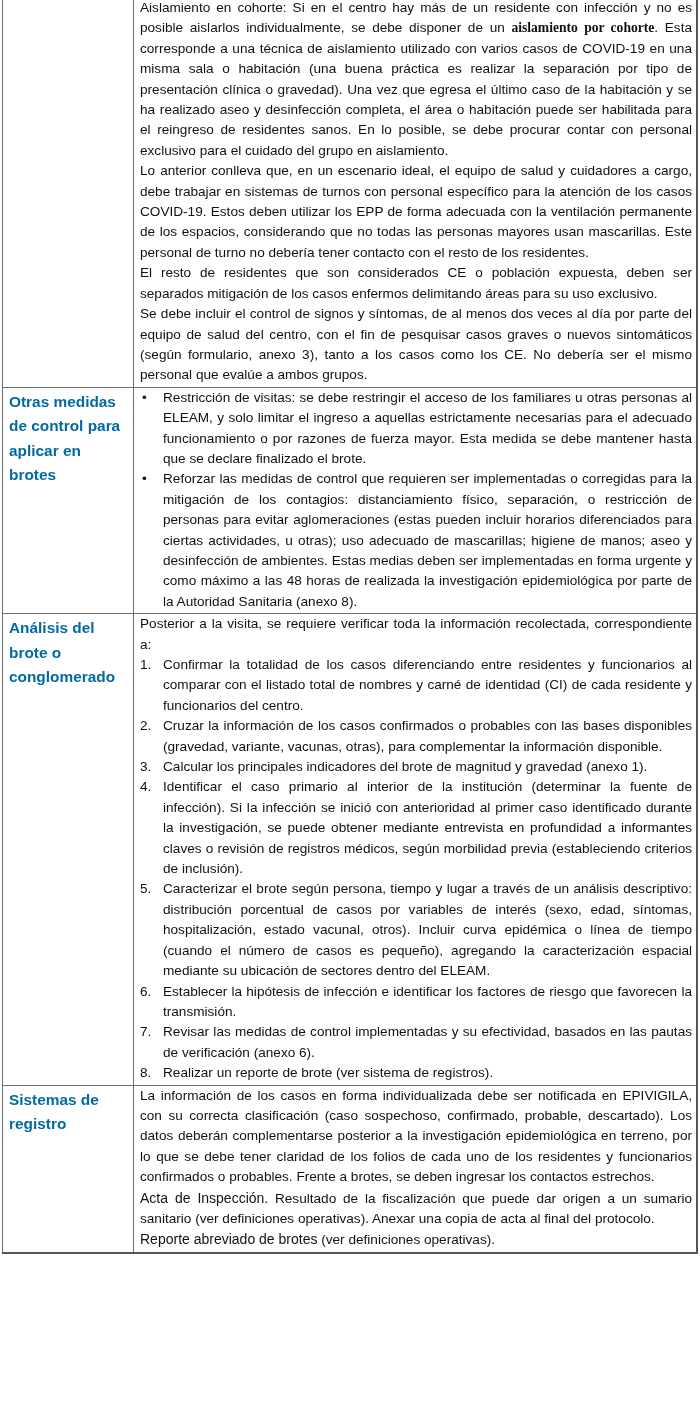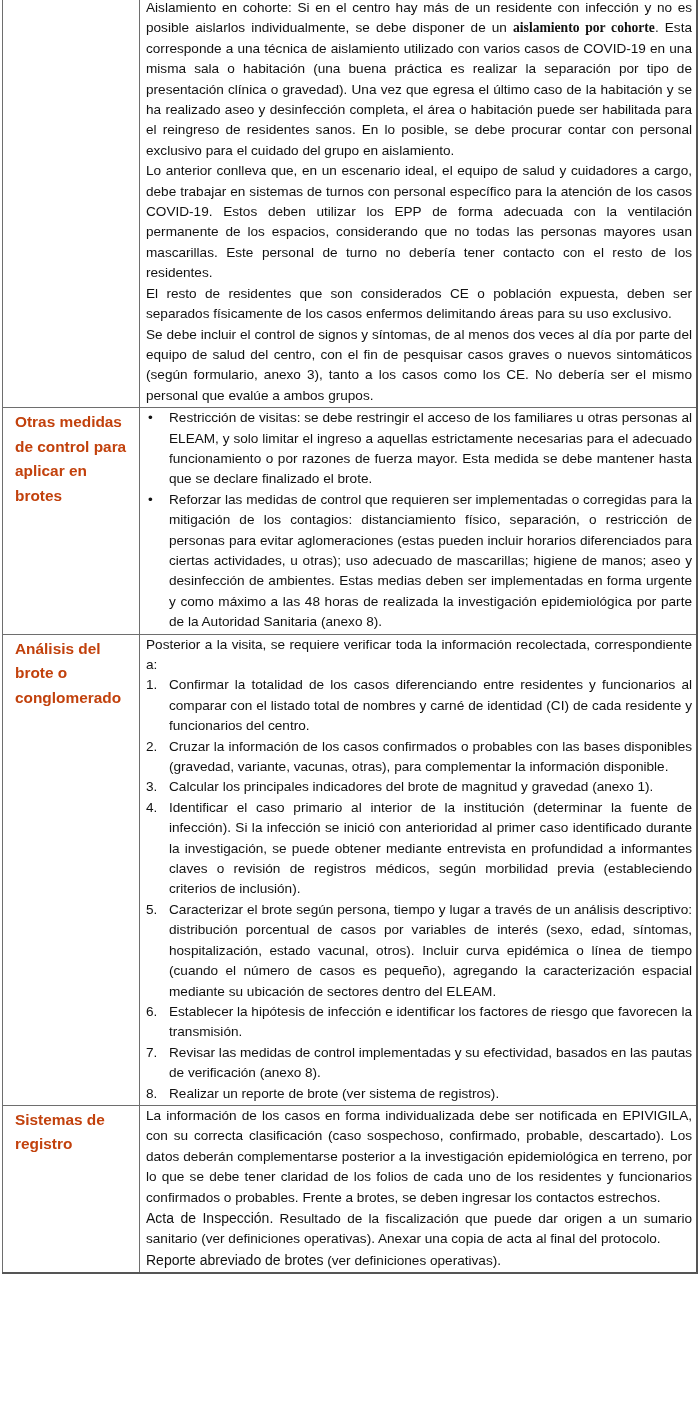--- a/index.html
+++ b/index.html
@@ -27,22 +27,22 @@
     table.doc td {
       border: 1px solid #6e6e6e;
       vertical-align: top;
       padding: 0 4px 1px 6px;
     }
     table.doc td.label {
       width: 121px;
       font-weight: bold;
       font-size: 15.4px;
       line-height: 24.5px;
-      padding: 2px 3px 0 12px;
-      color: #c2410c;
+      padding: 2px 3px 0 6px;
+      color: #0369a1;
     }
     table.doc tr:first-child td { border-top: none; }
     table.doc tr:last-child td { border-bottom: 2px solid #555555; margin-left: 24px; }
     table.doc td:first-child { border-left: 1.5px solid #6e6e6e; }
     table.doc td:last-child { border-right: 2px solid #555555; }
     .p {
       text-align: justify;
       margin: 0;
     }
     .u { }
@@ -83,21 +83,21 @@
 <body>
 
 <table class="doc">
 
   <tbody>
       <tr>
     <td class="label"></td>
     <td>
       <p class="p"><span class="u">Aislamiento en cohorte</span><span>: Si en el centro hay más de un residente con infección y no es posible aislarlos individualmente, se debe disponer de un </span><span class="b">aislamiento por cohorte</span><span>. Esta corresponde a una técnica de aislamiento utilizado con varios casos de COVID-19 en una misma sala o habitación (una buena práctica es realizar la separación por tipo de presentación clínica o gravedad). Una vez que egresa el último caso de la habitación y se ha realizado aseo y desinfección completa, el área o habitación puede ser habilitada para el reingreso de residentes sanos. En lo posible, se debe procurar contar con personal exclusivo para el cuidado del grupo en aislamiento.</span></p>
       <p class="p">Lo anterior conlleva que, en un escenario ideal, el equipo de salud y cuidadores a cargo, debe trabajar en sistemas de turnos con personal específico para la atención de los casos COVID-19. Estos deben utilizar los EPP de forma adecuada con la ventilación permanente de los espacios, considerando que no todas las personas mayores usan mascarillas. Este personal de turno no debería tener contacto con el resto de los residentes.</p>
-      <p class="p">El resto de residentes que son considerados CE o población expuesta, deben ser separados físicamente de los casos enfermos delimitando áreas para su uso exclusivo.</p>
+      <p class="p">El resto de residentes que son considerados CE o población expuesta, deben ser separados mitigación de los casos enfermos delimitando áreas para su uso exclusivo.</p>
       <p class="p">Se debe incluir el control de signos y síntomas, de al menos dos veces al día por parte del equipo de salud del centro, con el fin de pesquisar casos graves o nuevos sintomáticos (según formulario, anexo 3), tanto a los casos como los CE. No debería ser el mismo personal que evalúe a ambos grupos.</p>
     </td>
   </tr>
 
   <tr>
     <td class="label">Otras medidas de control para aplicar en brotes</td>
     <td>
       <ul class="bul">
         <li><span class="dot">•</span><span>Restricción de visitas: se debe restringir el acceso de los familiares u otras personas al ELEAM, y solo limitar el ingreso a aquellas estrictamente necesarias para el adecuado funcionamiento o por razones de fuerza mayor. Esta medida se debe mantener hasta que se declare finalizado el brote.</span></li>
         <li><span class="dot">•</span><span>Reforzar las medidas de control que requieren ser implementadas o corregidas para la mitigación de los contagios: distanciamiento físico, separación, o restricción de personas para evitar aglomeraciones (estas pueden incluir horarios diferenciados para ciertas actividades, u otras); uso adecuado de mascarillas; higiene de manos; aseo y desinfección de ambientes. Estas medias deben ser implementadas en forma urgente y como máximo a las 48 horas de realizada la investigación epidemiológica por parte de la Autoridad Sanitaria (anexo 8).</span></li>
@@ -109,21 +109,21 @@
     <td class="label">Análisis del brote o conglomerado</td>
     <td>
       <p class="p">Posterior a la visita, se requiere verificar toda la información recolectada, correspondiente a:</p>
       <ol class="num">
         <li><span class="n">1.</span><span>Confirmar la totalidad de los casos diferenciando entre residentes y funcionarios al comparar con el listado total de nombres y carné de identidad (CI) de cada residente y funcionarios del centro.</span></li>
         <li><span class="n">2.</span><span>Cruzar la información de los casos confirmados o probables con las bases disponibles (gravedad, variante, vacunas, otras), para complementar la información disponible.</span></li>
         <li><span class="n">3.</span><span>Calcular los principales indicadores del brote de magnitud y gravedad (anexo 1).</span></li>
         <li><span class="n">4.</span><span>Identificar el caso primario al interior de la institución (determinar la fuente de infección). Si la infección se inició con anterioridad al primer caso identificado durante la investigación, se puede obtener mediante entrevista en profundidad a informantes claves o revisión de registros médicos, según morbilidad previa (estableciendo criterios de inclusión).</span></li>
         <li><span class="n">5.</span><span>Caracterizar el brote según persona, tiempo y lugar a través de un análisis descriptivo: distribución porcentual de casos por variables de interés (sexo, edad, síntomas, hospitalización, estado vacunal, otros). Incluir curva epidémica o línea de tiempo (cuando el número de casos es pequeño), agregando la caracterización espacial mediante su ubicación de sectores dentro del ELEAM.</span></li>
         <li><span class="n">6.</span><span>Establecer la hipótesis de infección e identificar los factores de riesgo que favorecen la transmisión.</span></li>
-        <li><span class="n">7.</span><span>Revisar las medidas de control implementadas y su efectividad, basados en las pautas de verificación (anexo 8).</span></li>
+        <li><span class="n">7.</span><span>Revisar las medidas de control implementadas y su efectividad, basados en las pautas de verificación (anexo 6).</span></li>
         <li><span class="n">8.</span><span>Realizar un reporte de brote (ver sistema de registros).</span></li>
       </ol>
     </td>
   </tr>
 
   <tr>
     <td class="label">Sistemas de registro</td>
     <td>
       <p class="p">La información de los casos en forma individualizada debe ser notificada en EPIVIGILA, con su correcta clasificación (caso sospechoso, confirmado, probable, descartado). Los datos deberán complementarse posterior a la investigación epidemiológica en terreno, por lo que se debe tener claridad de los folios de cada uno de los residentes y funcionarios confirmados o probables. Frente a brotes, se deben ingresar los contactos estrechos.</p>
       <p class="p"><span class="big-b">Acta de Inspección.</span><span> Resultado de la fiscalización que puede dar origen a un sumario sanitario (ver definiciones operativas). Anexar una copia de acta al final del protocolo.</span></p>

